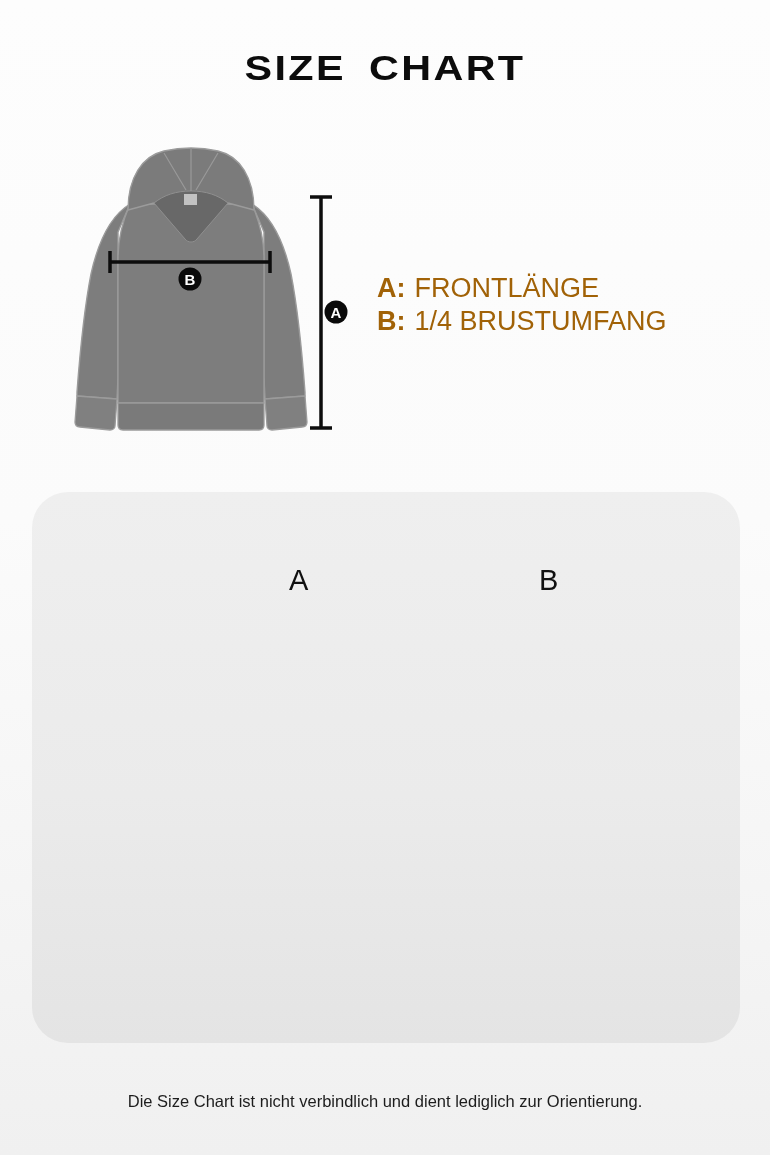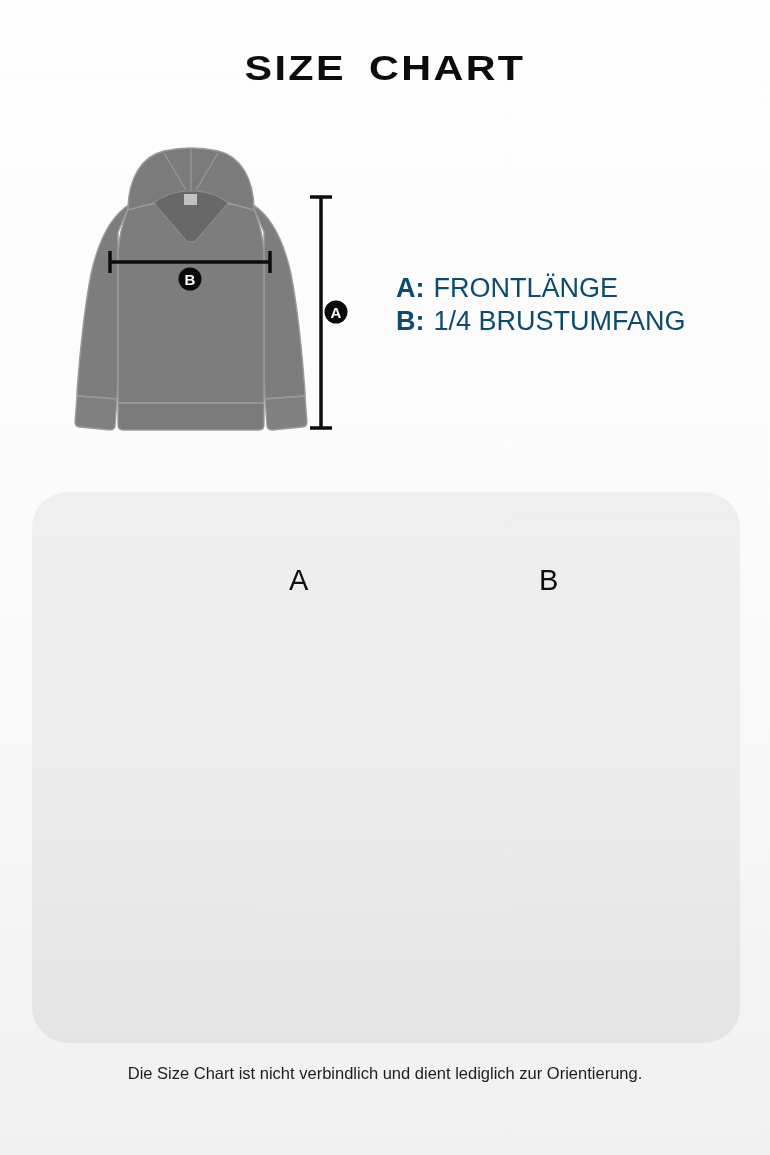--- a/index.html
+++ b/index.html
@@ -29,24 +29,24 @@
 
   
   .diagram-svg {
     position: absolute;
     left: 60px; top: 140px;
     width: 300px; height: 305px;
   }
 
   .legend {
     position: absolute;
-    left: 396px; top: 272px;
+    left: 377px; top: 272px;
     font-size: 27px;
     line-height: 33px;
-    color: #0c4a6e;
+    color: #a16207;
     white-space: nowrap;
   }
   .legend-row { display: block; }
   .legend-key { font-weight: bold; margin-right: 9px; }
 
   
   .size-table {
     position: absolute;
     left: 32px; top: 492px;
     width: 708px; height: 551px;
@@ -64,21 +64,21 @@
   .cell-b     { left: 509px; font-weight: bold; }
   .head-a     { left: 257px; font-weight: normal; }
   .head-b     { left: 507px; font-weight: normal; }
   .row-head { top: 72px; }
   .row-0 { top: 657px; }
   .row-0, .row-1, .row-2, .row-3, .row-4 { position: absolute; }
 
   
   .footer-note {
     position: absolute;
-    top: 1064px; left: 0; width: 770px;
+    top: 1092px; left: 0; width: 770px;
     text-align: center;
     font-size: 16.5px;
     color: #1d1d1d;
   }
 </style>
 </head>
 <body>
 
 <div class="page-title">SIZE CHART</div>
 

